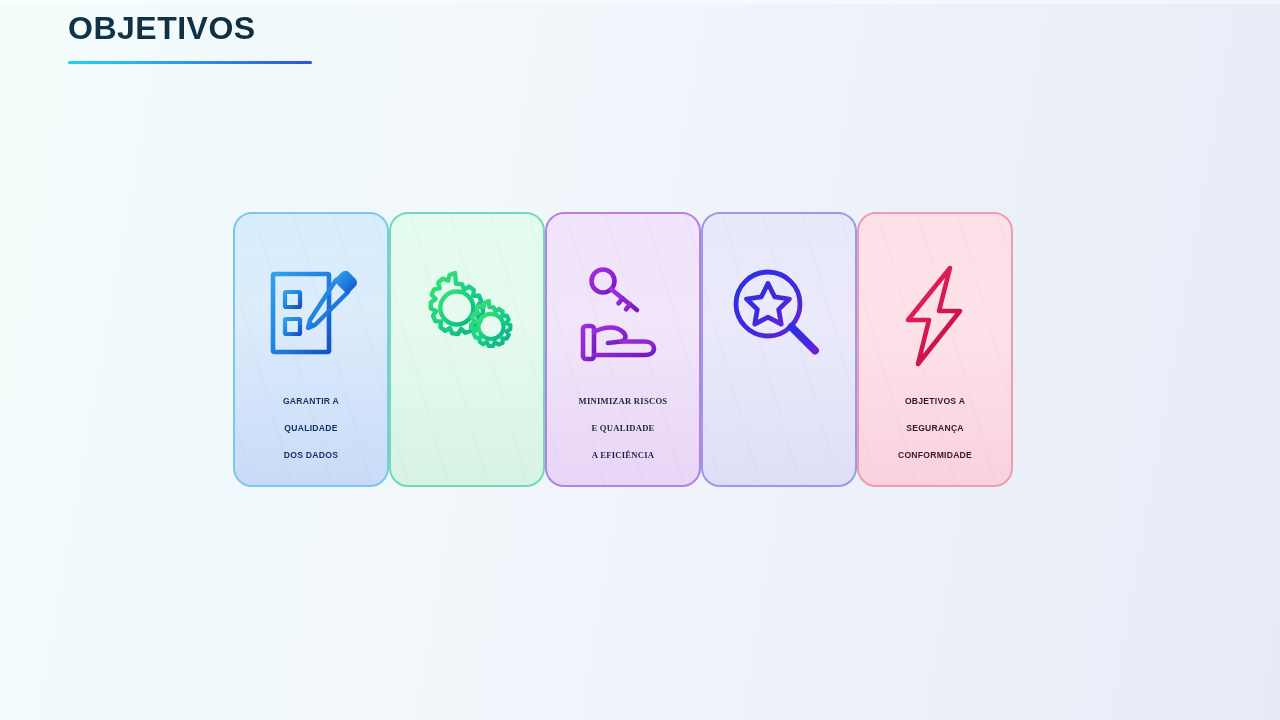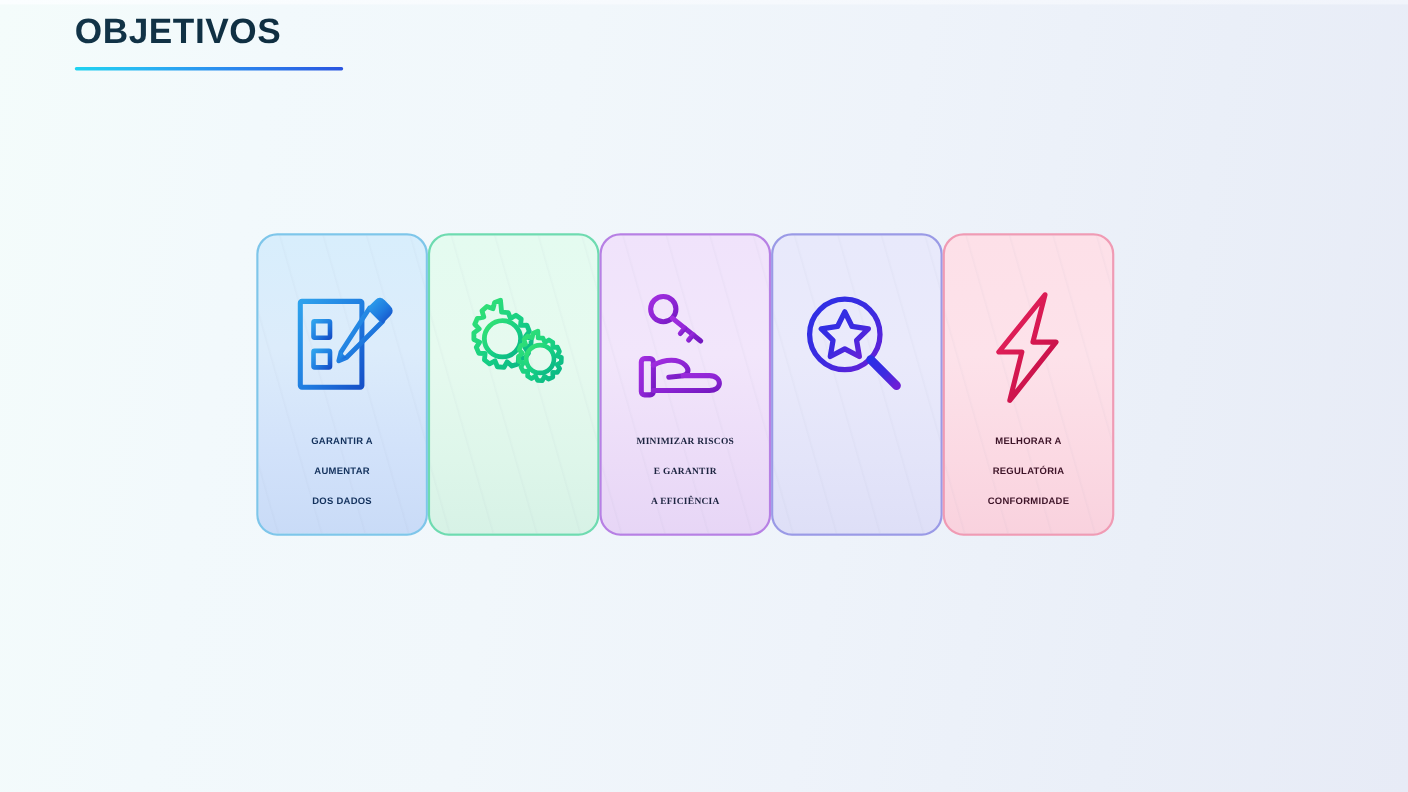--- a/index.html
+++ b/index.html
@@ -183,21 +183,21 @@
 
           <path d="M71 14 L83 26 L50 59 L43 62 L45 54 Z" stroke="url(#g0)" stroke-width="4.4" stroke-linejoin="round" fill="none"></path>
 
           <path d="M71 14 L77.5 7.5 A4 4 0 0 1 83.5 7.8 L89 13.5 A4 4 0 0 1 89.2 19.5 L83 26 Z" fill="url(#g0)" stroke="url(#g0)" stroke-width="3" stroke-linejoin="round"></path>
 
           <path d="M45 54 L50 59 L43 62 Z" fill="url(#g0)"></path>
         </svg>
       </div>
       <div class="card-text">
         <span>GARANTIR A</span><br>
-        <span>AUMENTAR</span><br>
+        <span>QUALIDADE</span><br>
         <span>DOS DADOS</span>
       </div>
     </div>
 
     <div class="card card-1">
       <div class="card-icon">
         <svg width="100" height="98" viewBox="0 0 100 98" fill="none">
           <defs>
             <linearGradient id="g1" x1="0" y1="0" x2="1" y2="1">
               <stop offset="0%" stop-color="#37e472"></stop>
@@ -250,21 +250,21 @@
 
             <rect x="6" y="60" width="11" height="33" rx="3"></rect>
 
             <path d="M17 66 C28 60, 40 60, 46 66 C49.5 69.5, 49.5 74, 44 75.5 L31 77"></path>
             <path d="M44 75.5 L68 75.5 C74 75.5, 77 79, 77 82.5 C77 86.5, 73 89, 68 89 L17 89"></path>
           </g>
         </svg>
       </div>
       <div class="card-text">
         <span>MINIMIZAR RISCOS</span><br>
-        <span>E GARANTIR</span><br>
+        <span>E QUALIDADE</span><br>
         <span>A EFICIÊNCIA</span>
       </div>
     </div>
 
     <div class="card card-3">
       <div class="card-icon">
         <svg width="96" height="100" viewBox="0 0 96 100" fill="none">
           <defs>
             <linearGradient id="g3" x1="0" y1="0" x2="1" y2="1">
               <stop offset="0%" stop-color="#2b30e6"></stop>
@@ -289,20 +289,20 @@
             <linearGradient id="g4" x1="0.1" y1="0" x2="0.9" y2="1">
               <stop offset="0%" stop-color="#e8255f"></stop>
               <stop offset="55%" stop-color="#d4174f"></stop>
               <stop offset="100%" stop-color="#bd0d47"></stop>
             </linearGradient>
           </defs>
           <path d="M52 4 L10 56 L31 56 L20 100 L62 47 L41 47 Z" stroke="url(#g4)" stroke-width="4.6" stroke-linejoin="round" fill="none"></path>
         </svg>
       </div>
       <div class="card-text">
-        <span>MELHORAR A</span><br>
-        <span>REGULATÓRIA</span><br>
+        <span>OBJETIVOS A</span><br>
+        <span>SEGURANÇA</span><br>
         <span>CONFORMIDADE</span>
       </div>
     </div>
 
   </div>
 </div>
 
 </body></html>

